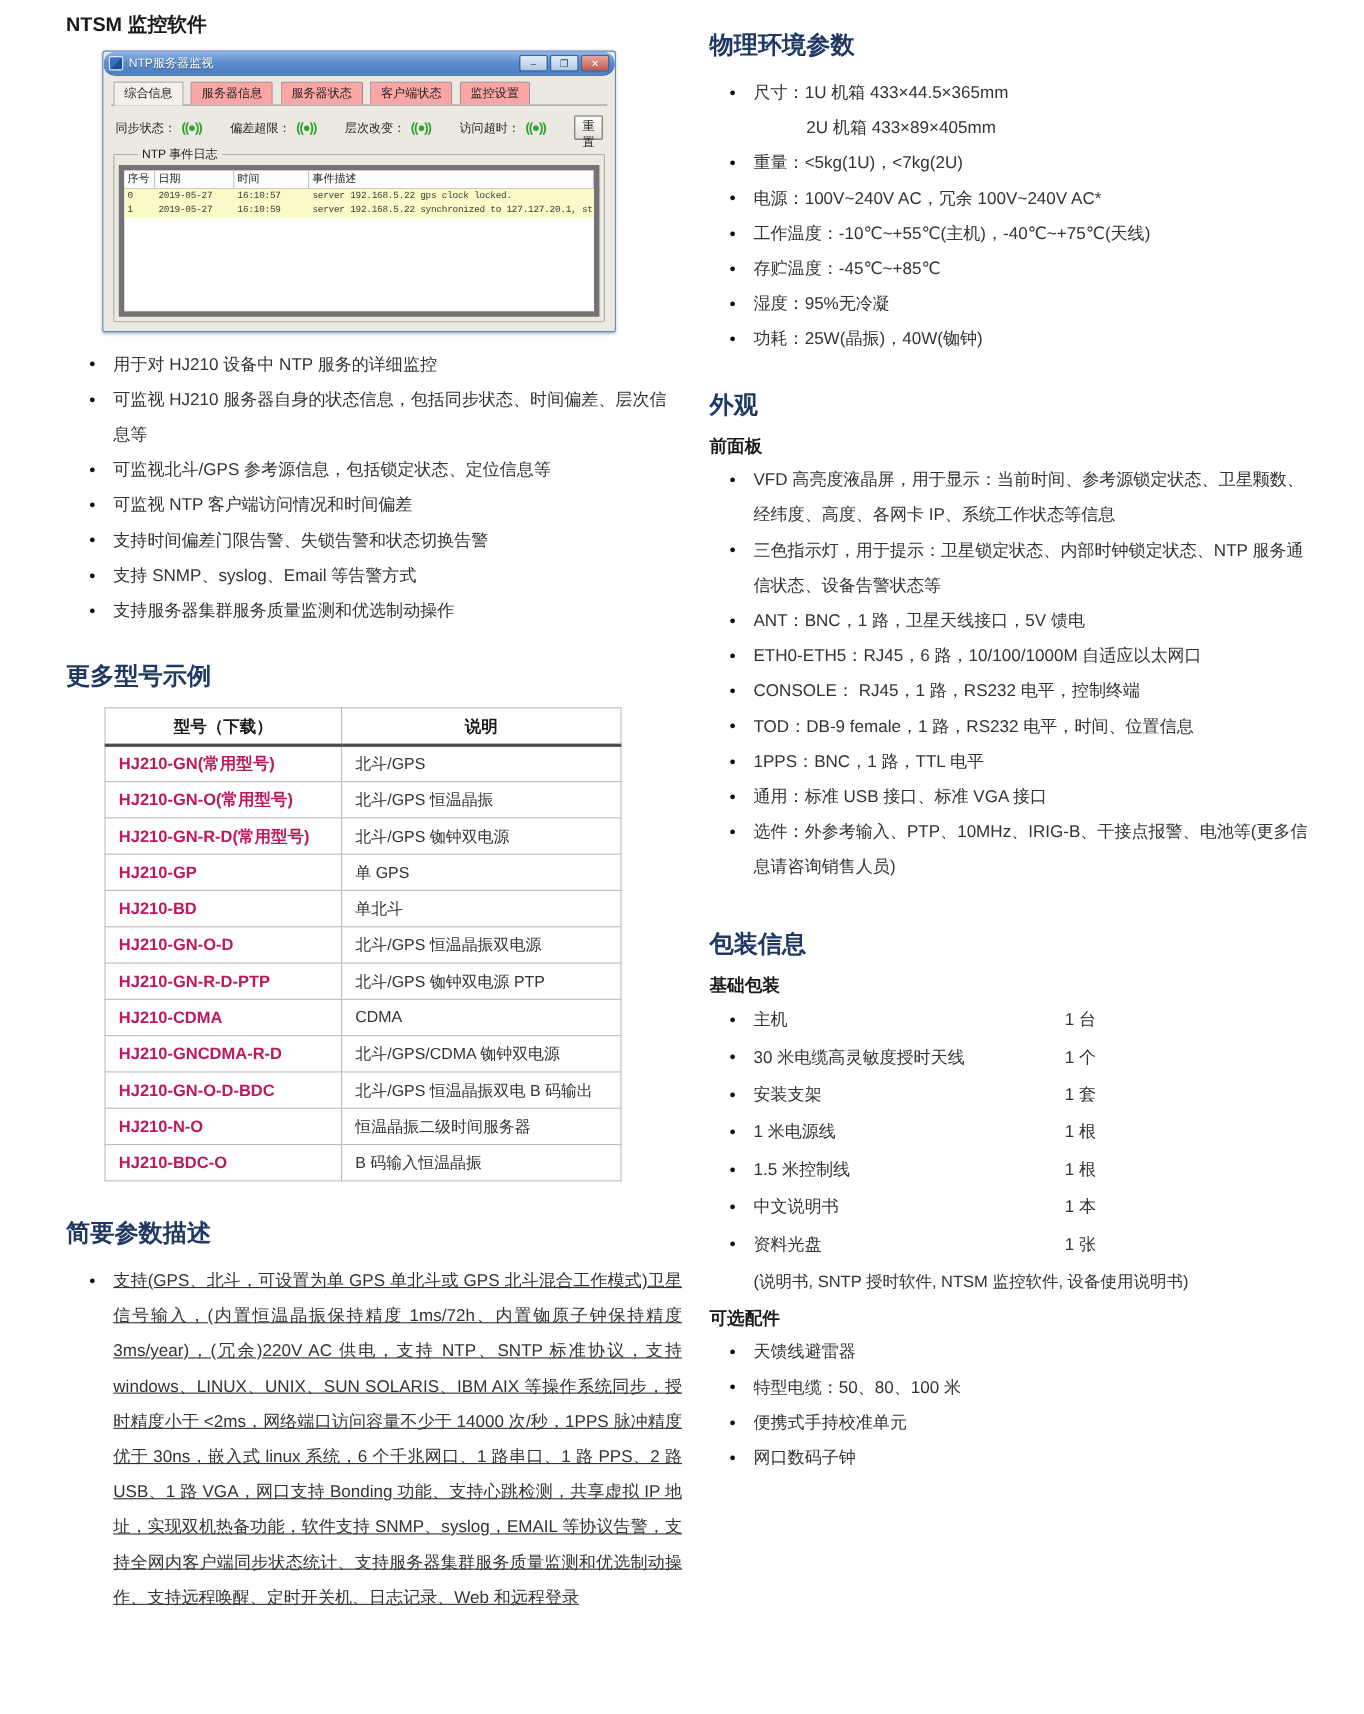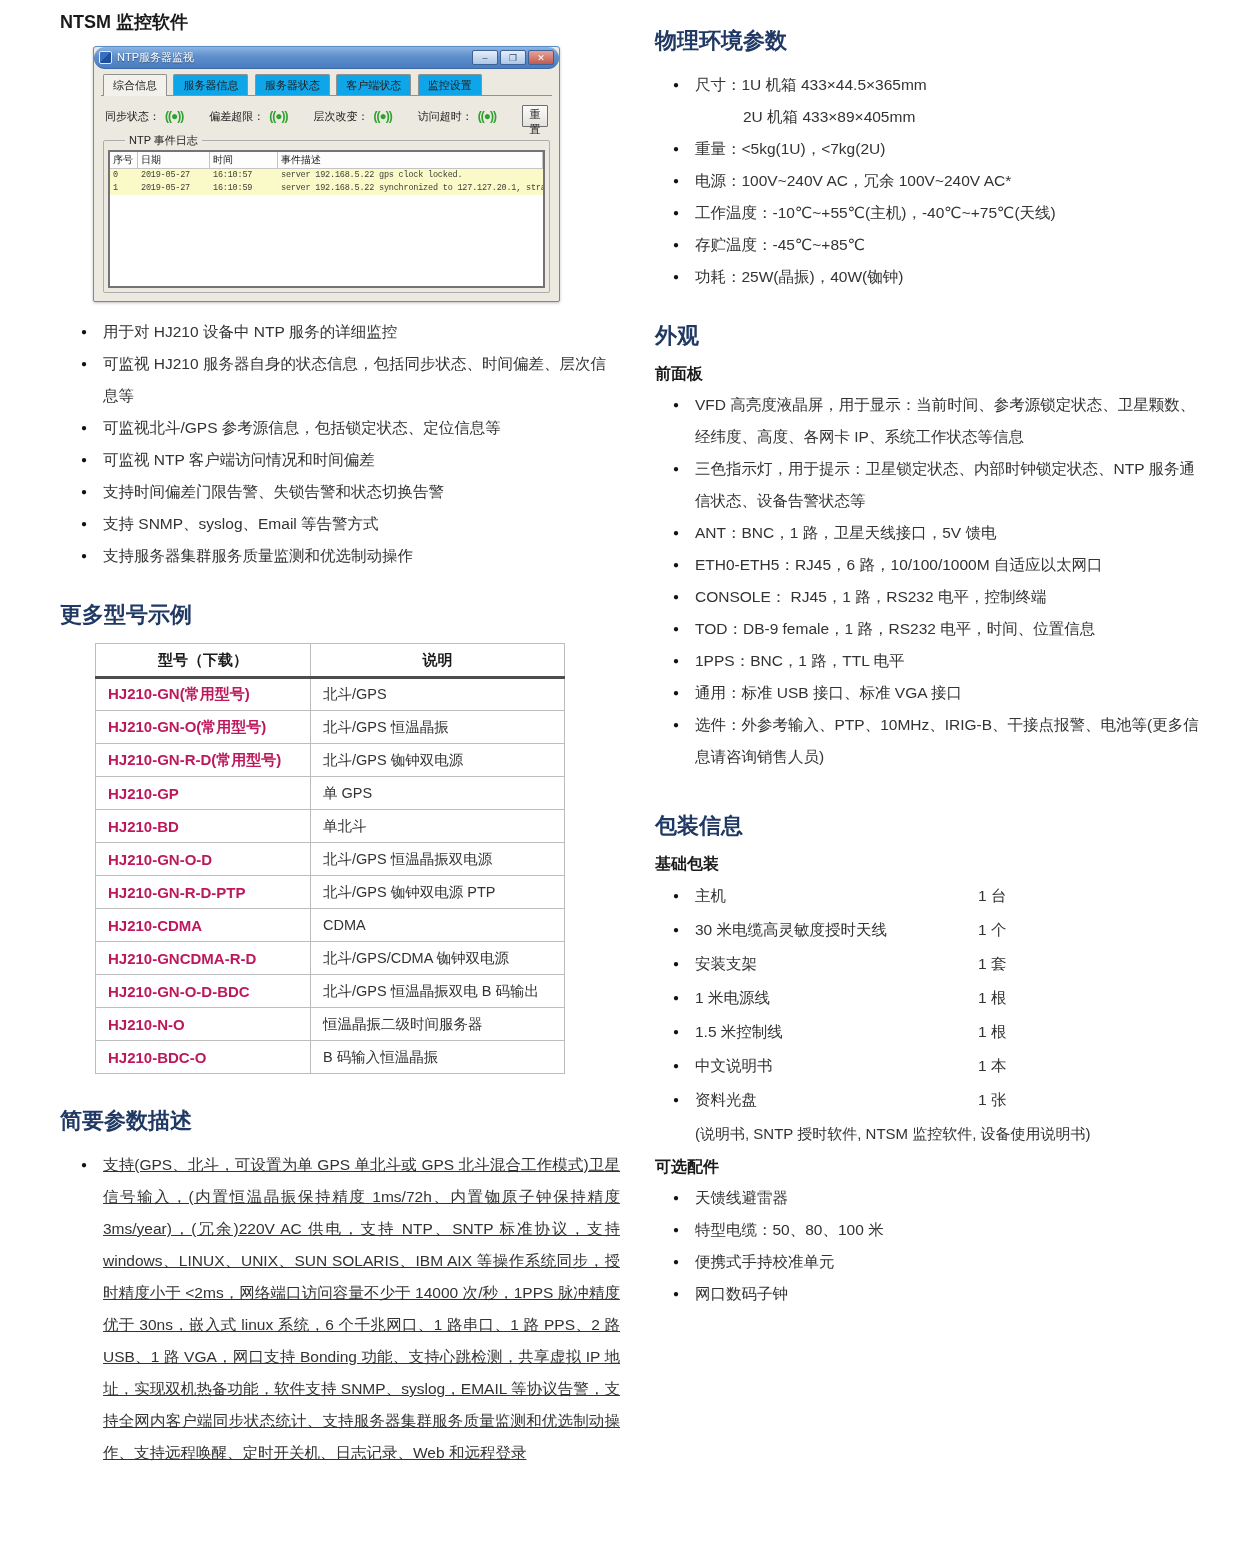--- a/index.html
+++ b/index.html
@@ -1,21 +1,21 @@
 <!DOCTYPE html>
 <html><head>
 <meta charset="utf-8">
 <style>
   * { box-sizing: border-box; }
   html, body { margin: 0; padding: 0; }
   body {
     width: 1240px; height: 1558px; background: #ffffff; overflow: hidden;
     font-family: "Liberation Sans", "DejaVu Sans", sans-serif; color: #333333;
   }
-  .page { display: flex; padding: 6px 45px 0 60px; gap: 35px; }
+  .page { display: flex; padding: 6px 45px 0 60px; gap: 25px; }
   .col-left { width: 560px; flex: none; }
   .col-right { width: 550px; flex: none; }
 
   
   .doc-sub { font-size: 18px; font-weight: bold; color: #1a1a1a; margin: 4px 0 12px; }
   .sec { font-size: 22px; font-weight: bold; color: #1f3864; margin: 0 0 13px; }
   .subsec { font-size: 16px; font-weight: bold; color: #1a1a1a; margin: 6px 0 4px; }
 
   
   ul.dots { list-style: none; margin: 0; padding: 0; }
@@ -57,35 +57,35 @@
   .wbtn {
     width: 26px; height: 15px; font-size: 9px; line-height: 14px; text-align: center;
     color: #2f4a6e; border: 1px solid #3d6296; border-radius: 2px;
     background: linear-gradient(#e6eef9, #aec7e6);
   }
   .wbtn.close { background: linear-gradient(#e6a49c, #c05a50); color: #ffffff; }
   .win-body { padding: 5px 7px 8px; }
   .tabstrip { border-bottom: 1px solid #919191; height: 22px; padding-left: 2px; }
   .tab {
     display: inline-block; height: 21px; line-height: 21px; padding: 0 9px; margin-right: 2px;
-    font-size: 11px; color: #222; background: #0ea5e9; border: 1px solid #919191; border-bottom: none;
+    font-size: 11px; color: #222; background: #fca5a5; border: 1px solid #919191; border-bottom: none;
     border-radius: 2px 2px 0 0; vertical-align: bottom;
   }
   .tab.active { background: #f3f1eb; height: 22px; margin-bottom: -1px; position: relative; }
   .statusrow { display: flex; align-items: center; margin: 9px 4px 0; font-size: 11px; color: #222; }
   .stat { display: flex; align-items: center; gap: 5px; margin-right: 26px; white-space: nowrap; }
   .sig { color: #2ea12e; font-weight: bold; font-size: 12px; letter-spacing: -1px; }
   .reset-btn {
     margin-left: auto; width: 68px; height: 22px; font-size: 11px; color: #1a1a1a;
     font-family: inherit; background: linear-gradient(#fbfbfa, #e3e1da);
     border: 1px solid #6e6e6e; border-radius: 1px;
   }
   .groupbox { position: relative; margin: 13px 2px 0; border: 1px solid #adadad; border-radius: 2px; padding: 9px 4px 4px; }
   .group-label { position: absolute; top: -8px; left: 21px; background: #ece9e0; padding: 0 4px; font-size: 11px; color: #222; }
-  .loglist { border: 2px solid #737373; background: #ffffff; height: 138px; overflow: hidden; font-size: 10px; }
+  .loglist { border: 5px solid #737373; background: #ffffff; height: 138px; overflow: hidden; font-size: 10px; }
   .log-header { display: flex; height: 17px; line-height: 16px; background: #fdfdfd; border-bottom: 1px solid #c4c4c4; color: #222; }
   .log-header > div { padding: 0 3px; border-right: 1px solid #c4c4c4; overflow: hidden; white-space: nowrap; }
   .log-row { display: flex; height: 13px; line-height: 13px; background: #fafac8; color: #40403c;
              font-family: "Liberation Mono", "DejaVu Sans Mono", monospace; font-size: 8.5px; letter-spacing: -0.2px; }
   .log-row > div { padding: 0 3px; overflow: hidden; white-space: nowrap; }
   .c-no { width: 28px; flex: none; }
   .c-date { width: 72px; flex: none; }
   .c-time { width: 68px; flex: none; }
   .c-desc { flex: 1 1 auto; }
 
@@ -257,20 +257,21 @@
 
     <ul class="dots">
       <li>
         <div>尺寸：1U 机箱 433×44.5×365mm</div>
         <div class="indent2">2U 机箱 433×89×405mm</div>
       </li>
       <li>重量：&lt;5kg(1U)，&lt;7kg(2U)</li>
       <li>电源：100V~240V AC，冗余 100V~240V AC*</li>
       <li>工作温度：-10℃~+55℃(主机)，-40℃~+75℃(天线)</li>
       <li>存贮温度：-45℃~+85℃</li>
+      <li>湿度：95%无冷凝</li>
       <li>功耗：25W(晶振)，40W(铷钟)</li>
     </ul>
 
     <h2 class="sec mt-28">外观</h2>
 
     <h3 class="subsec">前面板</h3>
     <ul class="dots">
       <li>VFD 高亮度液晶屏，用于显示：当前时间、参考源锁定状态、卫星颗数、经纬度、高度、各网卡 IP、系统工作状态等信息</li>
       <li>三色指示灯，用于提示：卫星锁定状态、内部时钟锁定状态、NTP 服务通信状态、设备告警状态等</li>
     </ul>

